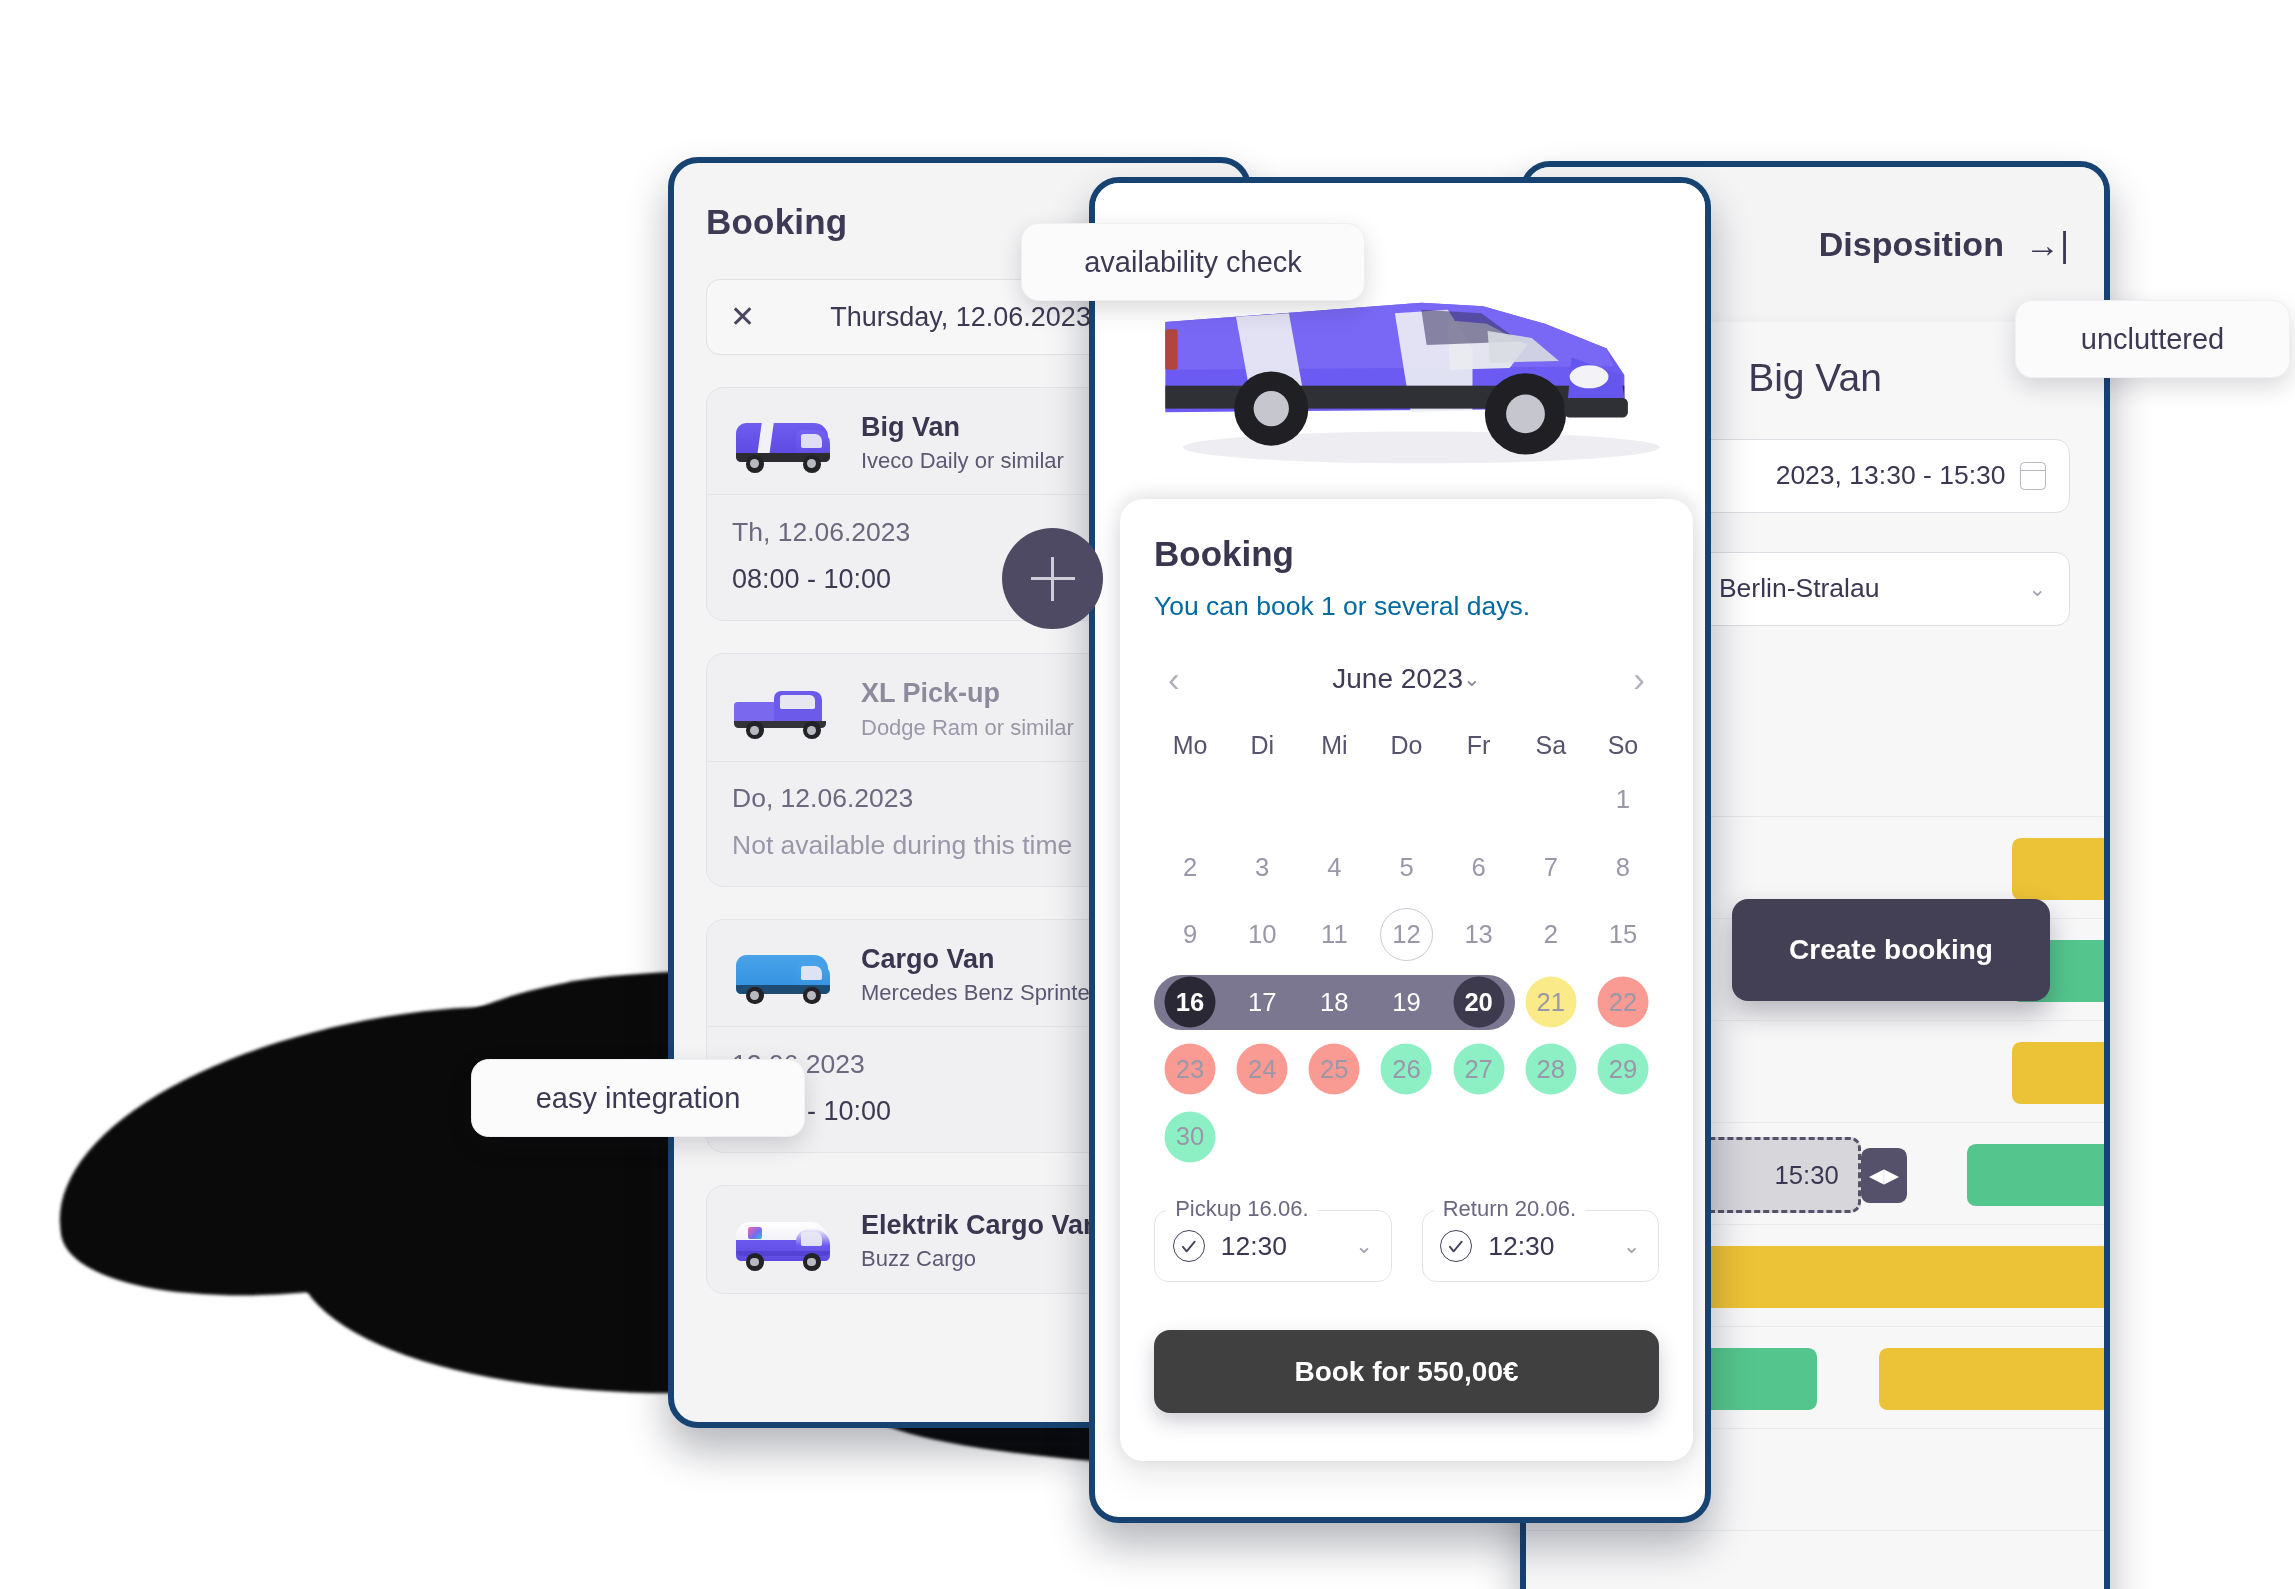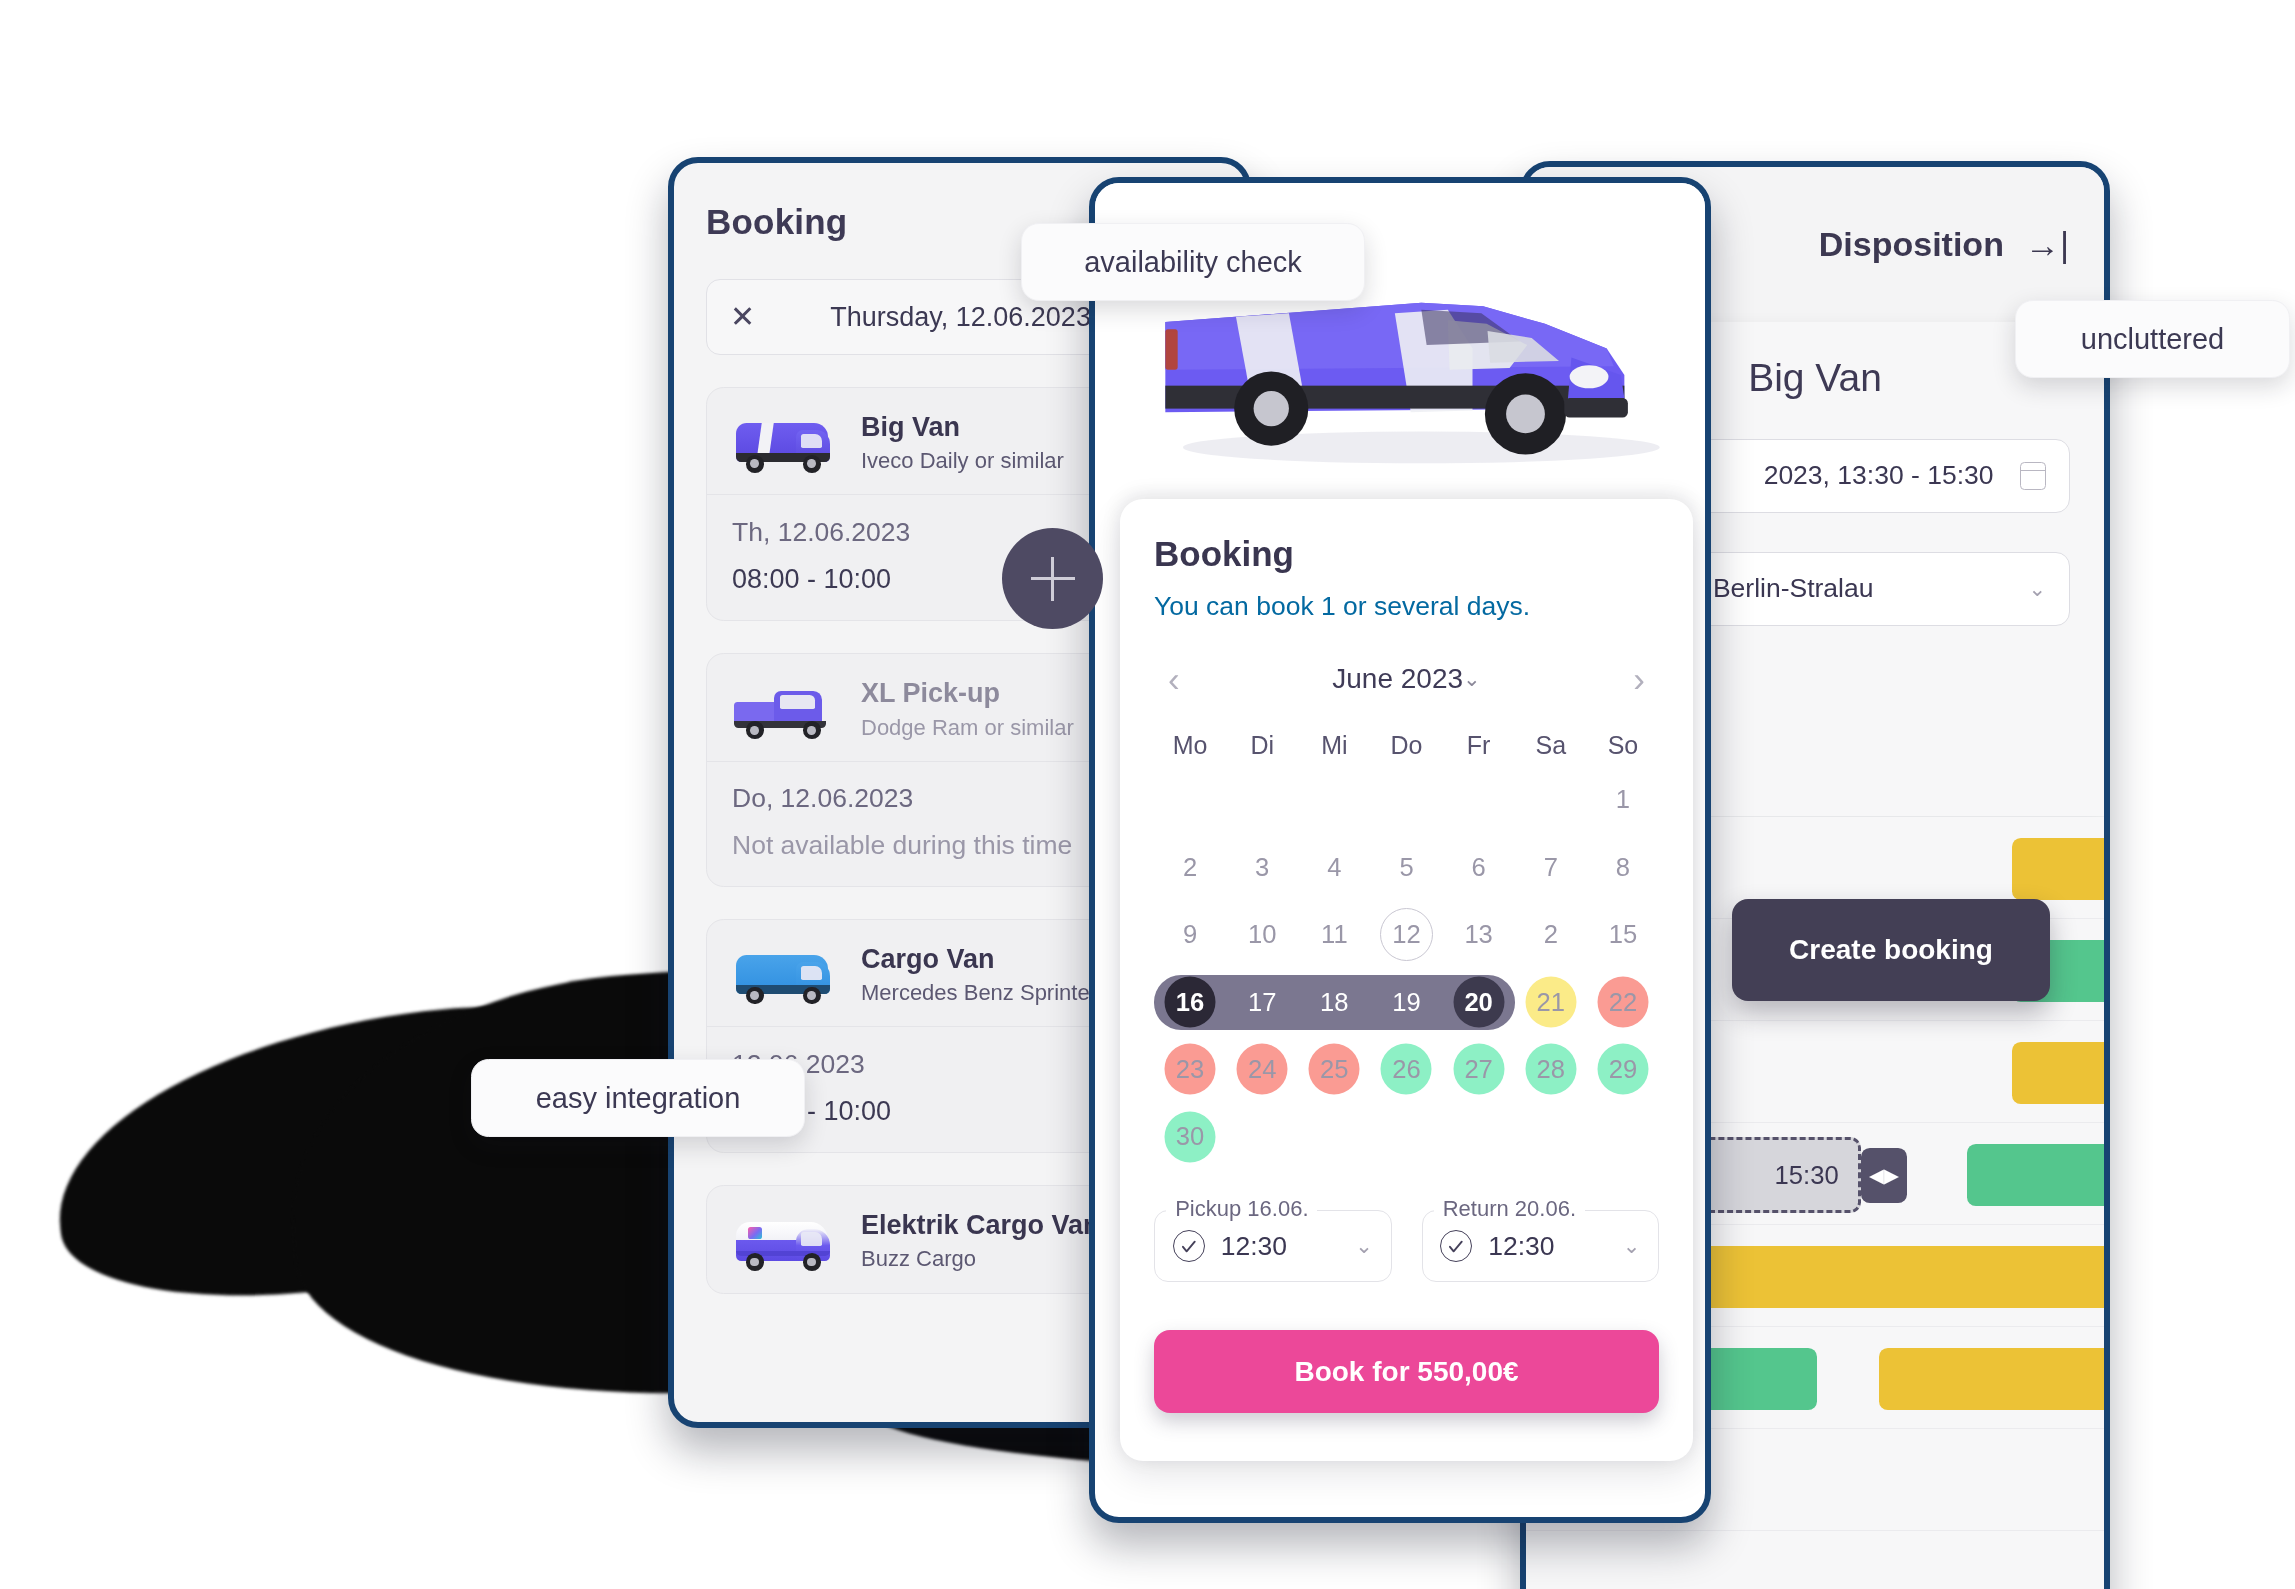--- a/index.html
+++ b/index.html
@@ -194,21 +194,21 @@
   }
   .check-ic {
     width:32px; height:32px; border:1.8px solid #45415a; border-radius:50%;
     display:flex; align-items:center; justify-content:center; flex:0 0 auto;
   }
   .check-ic svg { width:17.7px; height:17.7px; }
   .pr-time { flex:1; font-size:26.5px; color:#3b3752; }
   .pr-caret { font-size:21px; color:#a4a1b0; }
 
   .book-btn {
-    margin-top:48px; height:83px; border-radius:16px; background:#ec4899;
+    margin-top:48px; height:83px; border-radius:16px; background:#404040;
     display:flex; align-items:center; justify-content:center;
     color:#ffffff; font-size:28px; font-weight:700;
     box-shadow: 0 8.8px 19.4px rgba(60,57,85,.25);
   }
 
   
   .rp-head {
     position:absolute; left:0; top:0; width:100%; height:155px;
     display:flex; align-items:center; justify-content:flex-end; padding-right:35px; gap:21px;
     background:#f4f4f5;
@@ -218,21 +218,21 @@
 
   .rp-card {
     position:absolute; left:0; top:155px; width:100%; height:494px;
     background:#f7f7f8; border-radius:21px 0 0 0;
     box-shadow: 0 5.3px 17.7px rgba(20,22,40,.07);
     padding: 23px 34px 0 34px;
   }
   .rp-bigvan { text-align:center; font-size:39px; color:#3e3a55; margin-top:10.6px; }
   .rp-field {
     margin-top:39px; height:74px; border:1.8px solid #dddde3; border-radius:14px; background:#fff;
-    display:flex; align-items:center; padding:13px 23px; gap:26px;
+    display:flex; align-items:center; padding:13px 23px; gap:14px;
   }
   .rp-field .val { flex:1; font-size:26.5px; color:#3b3752; text-align:right; }
   .rp-field .val.center { text-align:center; }
   .cal-ic { width:26.5px; height:28px; border:1.8px solid #b9b7c2; border-radius:4.4px; position:relative; flex:0 0 auto;}
   .cal-ic:before { content:""; position:absolute; left:0; right:0; top:7px; height:1.8px; background:#b9b7c2;}
   .rp-price { margin-top:37px; font-size:29px; font-weight:700; color:#2f2c44; }
 
   .create-btn {
     position:absolute; left:1732px; top:899px; width:318px; height:102px;
     background:#433f55; border-radius:16px; z-index:8;

